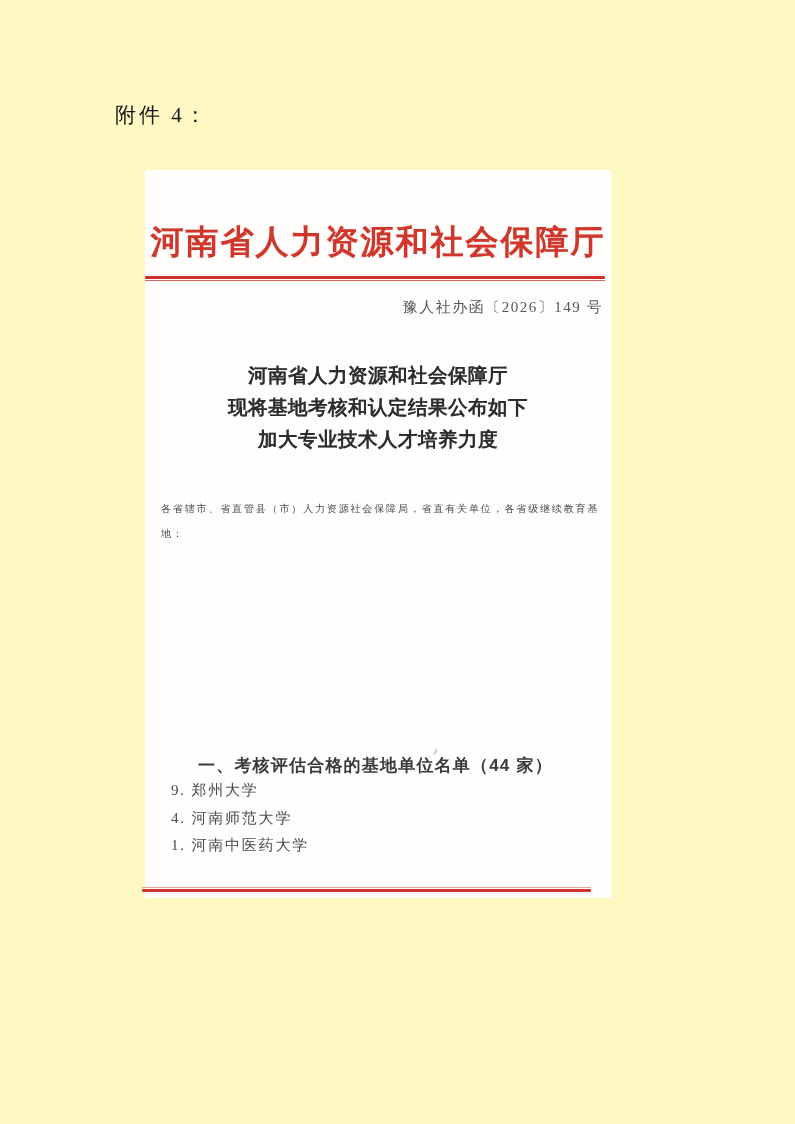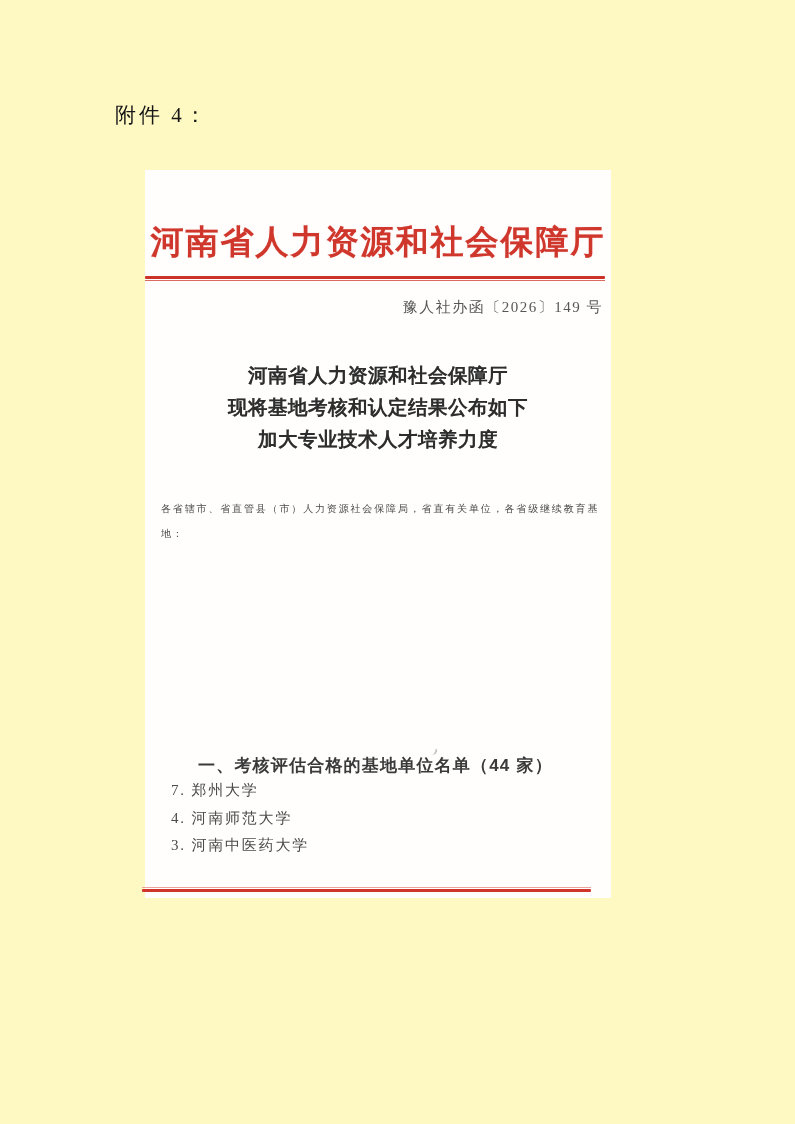--- a/index.html
+++ b/index.html
@@ -104,23 +104,23 @@
 
     <div class="body-text">
       <p>各省辖市、省直管县（市）人力资源社会保障局，省直有关单位，各省级继续教育基地：</p>
     </div>
 
     <div class="scan-artifact"></div>
 
     <div class="section-heading">一、考核评估合格的基地单位名单（44 家）</div>
 
     <div class="base-list">
-      <div class="item">7. 郑州大学</div>
+      <div class="item">9. 郑州大学</div>
       <div class="item">4. 河南师范大学</div>
-      <div class="item">3. 河南中医药大学</div>
+      <div class="item">1. 河南中医药大学</div>
     </div>
 
     <div class="bottom-red-rule">
       <div class="halo"></div>
       <div class="thick"></div>
     </div>
 
   </div>
 </div>
 

